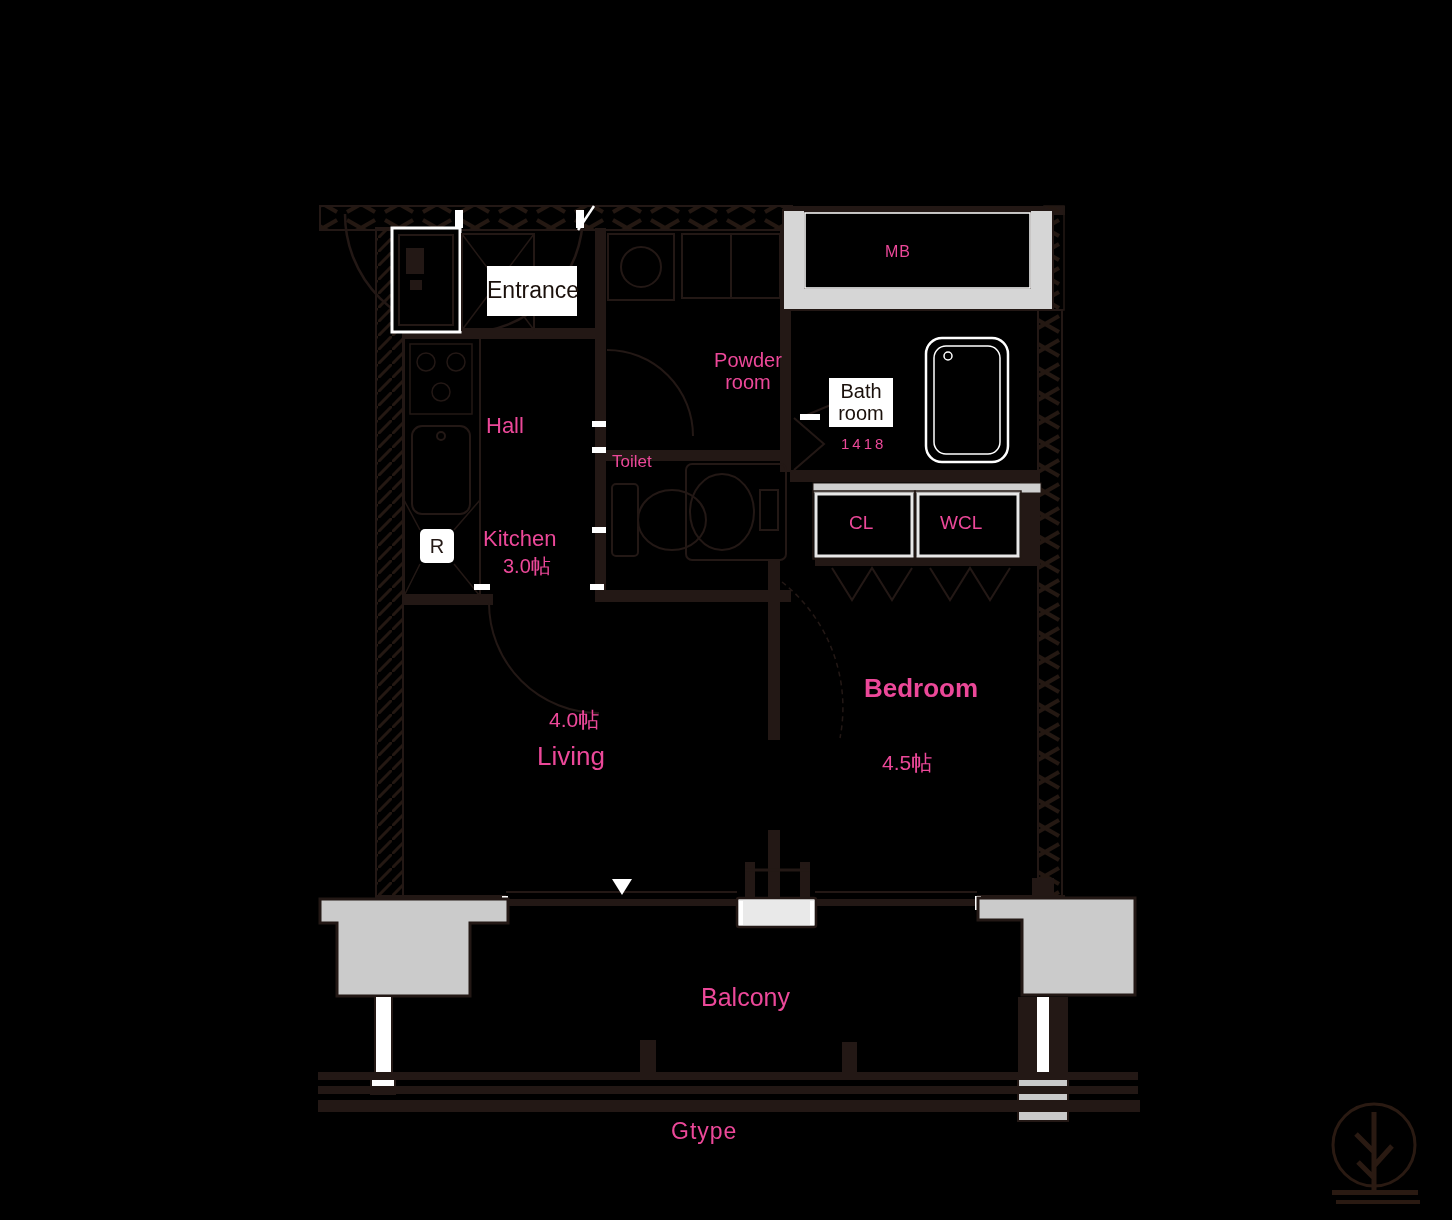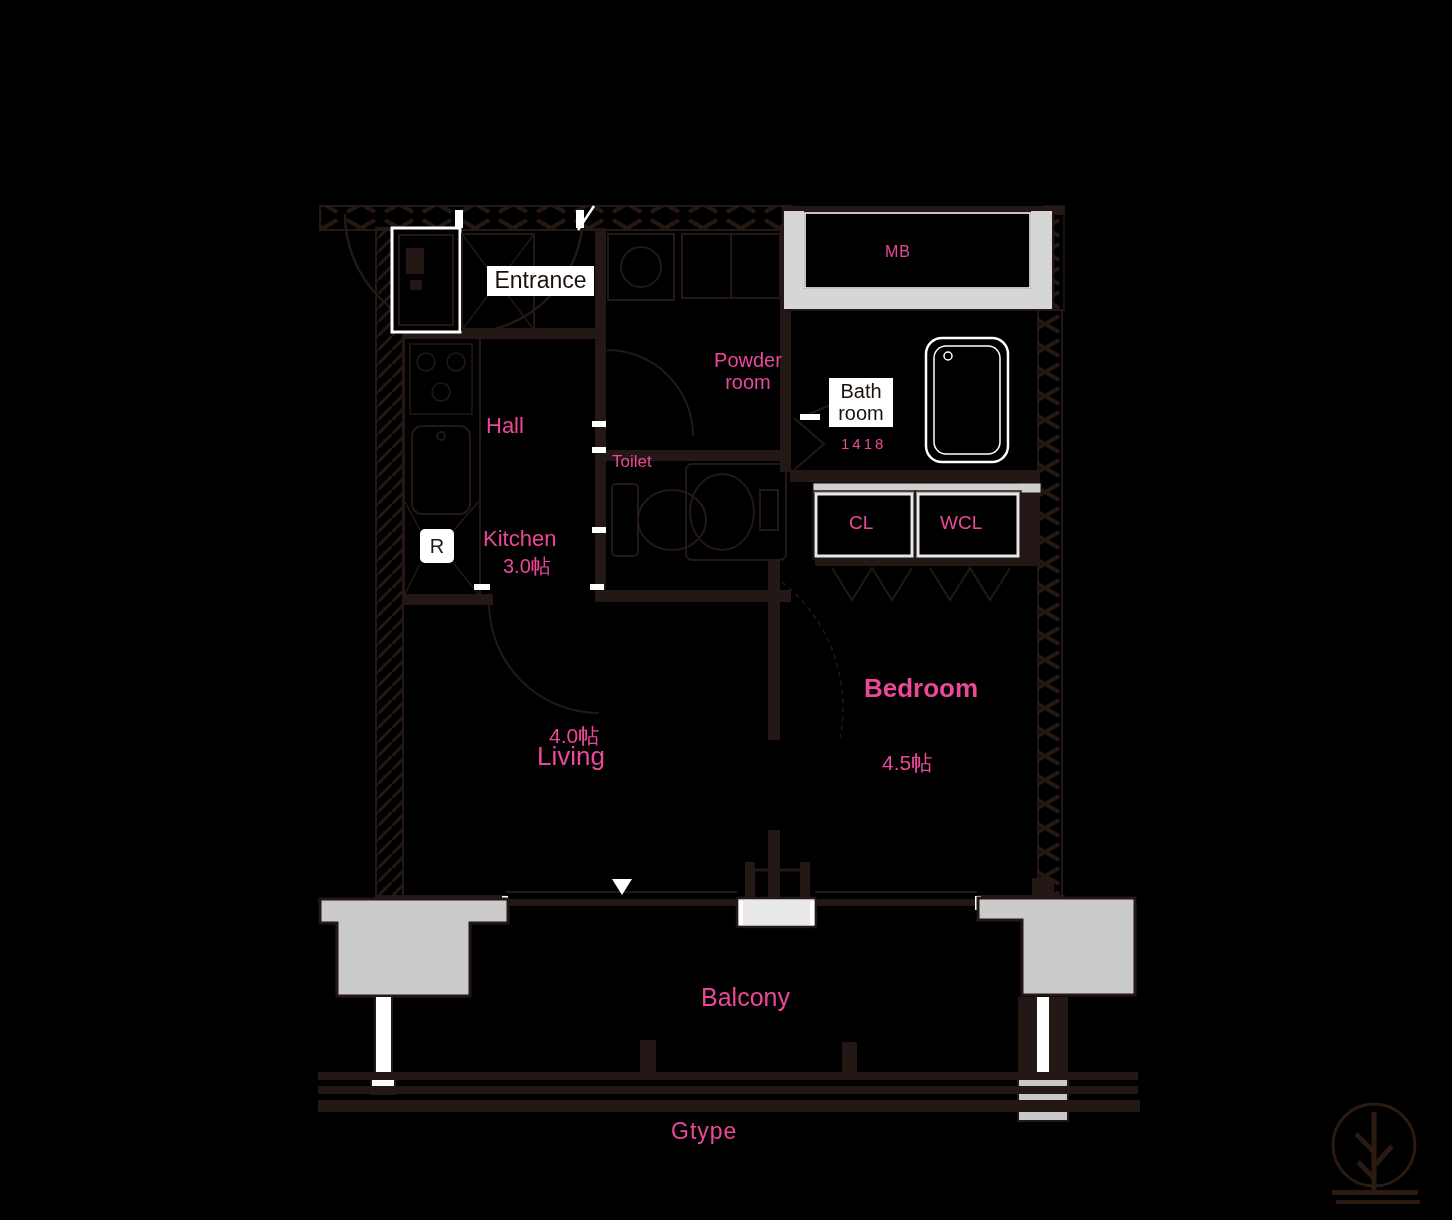--- a/index.html
+++ b/index.html
@@ -174,21 +174,21 @@
   <polygon points="612,879 632,879 622,895" fill="#fff"></polygon>
 
   <g stroke="#2a1a12" fill="none">
     <circle cx="1374" cy="1145" r="41" stroke-width="3"></circle>
     <path d="M1374,1112 L1374,1192 M1374,1152 L1356,1134 M1374,1166 L1392,1146 M1374,1178 L1358,1162" stroke-width="5"></path>
     <rect x="1332" y="1190" width="86" height="5" fill="#2a1a12" stroke="none"></rect>
     <rect x="1336" y="1200" width="84" height="4" fill="#2a1a12" stroke="none"></rect>
   </g>
 </svg>
 
-<div class="lbl onwhite center" style="left:487px;top:266px;width:107px;font-size:23px;padding:2px 0;">Entrance</div>
+<div class="lbl onwhite center" style="left:487px;top:266px;width:90px;font-size:23px;padding:12px 0;">Entrance</div>
 
 <div class="lbl onwhite center" style="left:829px;top:378px;width:64px;font-size:20px;padding:2px 0;"><span>Bath</span><br><span>room</span></div>
 
 <div class="lbl" style="left:841px;top:436px;font-size:15px;letter-spacing:3px;">1418</div>
 
 <div class="lbl center" style="left:700px;top:349px;width:96px;font-size:20px;"><span>Powder</span><br><span>room</span></div>
 
 <div class="lbl" style="left:486px;top:414px;font-size:22px;">Hall</div>
 
 <div class="lbl" style="left:483px;top:527px;font-size:22px;text-align:center;">Kitchen</div>
@@ -197,21 +197,21 @@
 <div class="rbox">R</div>
 
 <div class="lbl" style="left:612px;top:452px;font-size:17px;">Toilet</div>
 
 <div class="lbl" style="left:885px;top:243px;font-size:16px;letter-spacing:1px;">MB</div>
 
 <div class="lbl" style="left:849px;top:512px;font-size:19px;">CL</div>
 <div class="lbl" style="left:940px;top:512px;font-size:19px;">WCL</div>
 
 <div class="lbl" style="left:537px;top:714px;font-size:26px;margin-top:28px;">Living</div>
-<div class="lbl" style="left:549px;top:724px;font-size:21px;">4.0帖</div>
+<div class="lbl" style="left:549px;top:708px;font-size:21px;">4.0帖</div>
 
 <div class="lbl" style="left:864px;top:674px;font-size:26px;font-weight:bold;">Bedroom</div>
 <div class="lbl" style="left:882px;top:751px;font-size:21px;">4.5帖</div>
 
 <div class="lbl" style="left:701px;top:983px;font-size:25px;">Balcony</div>
 
 <div class="lbl" style="left:671px;top:1119px;font-size:23px;letter-spacing:1px;">Gtype</div>
 
 </div>
 

